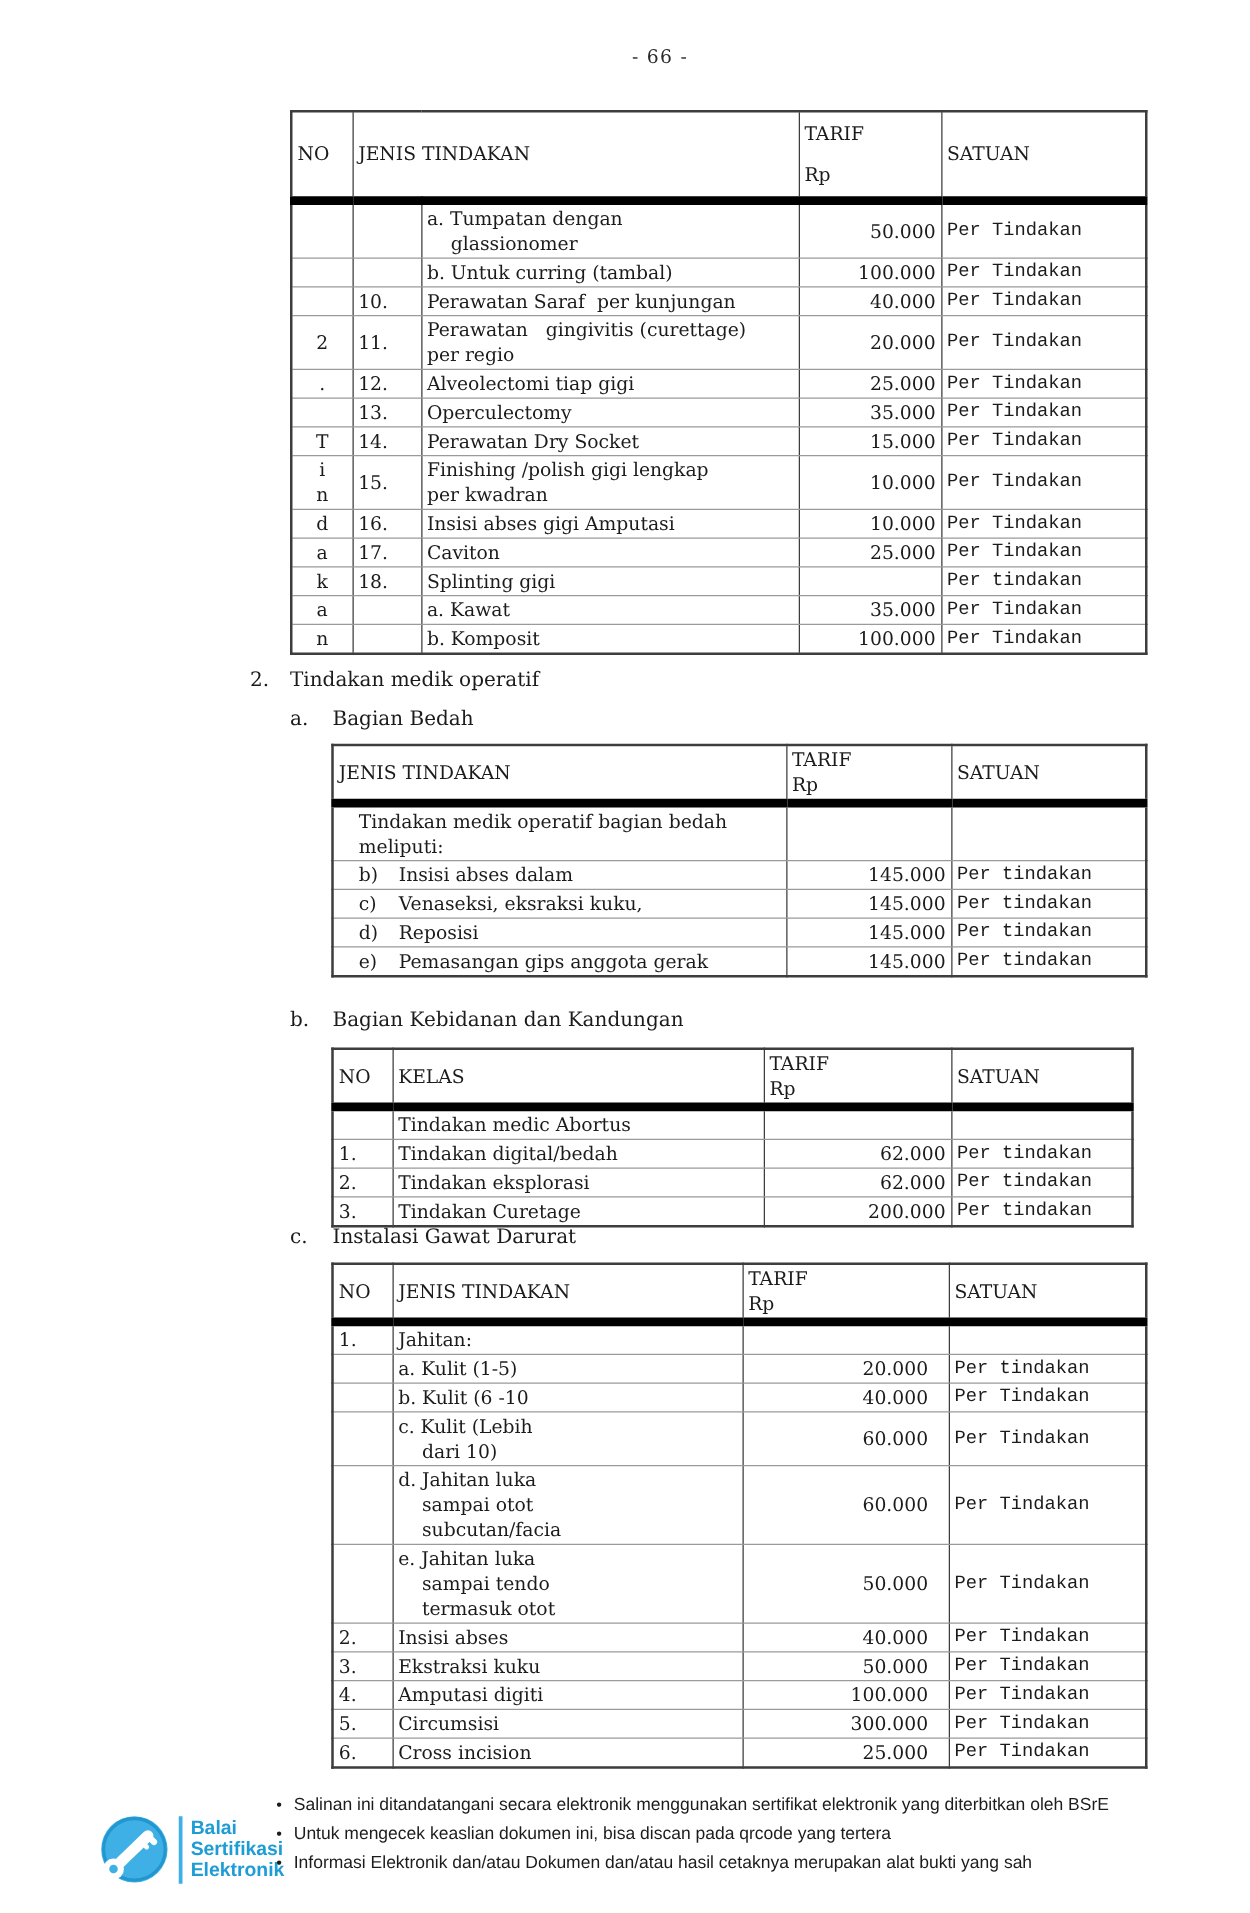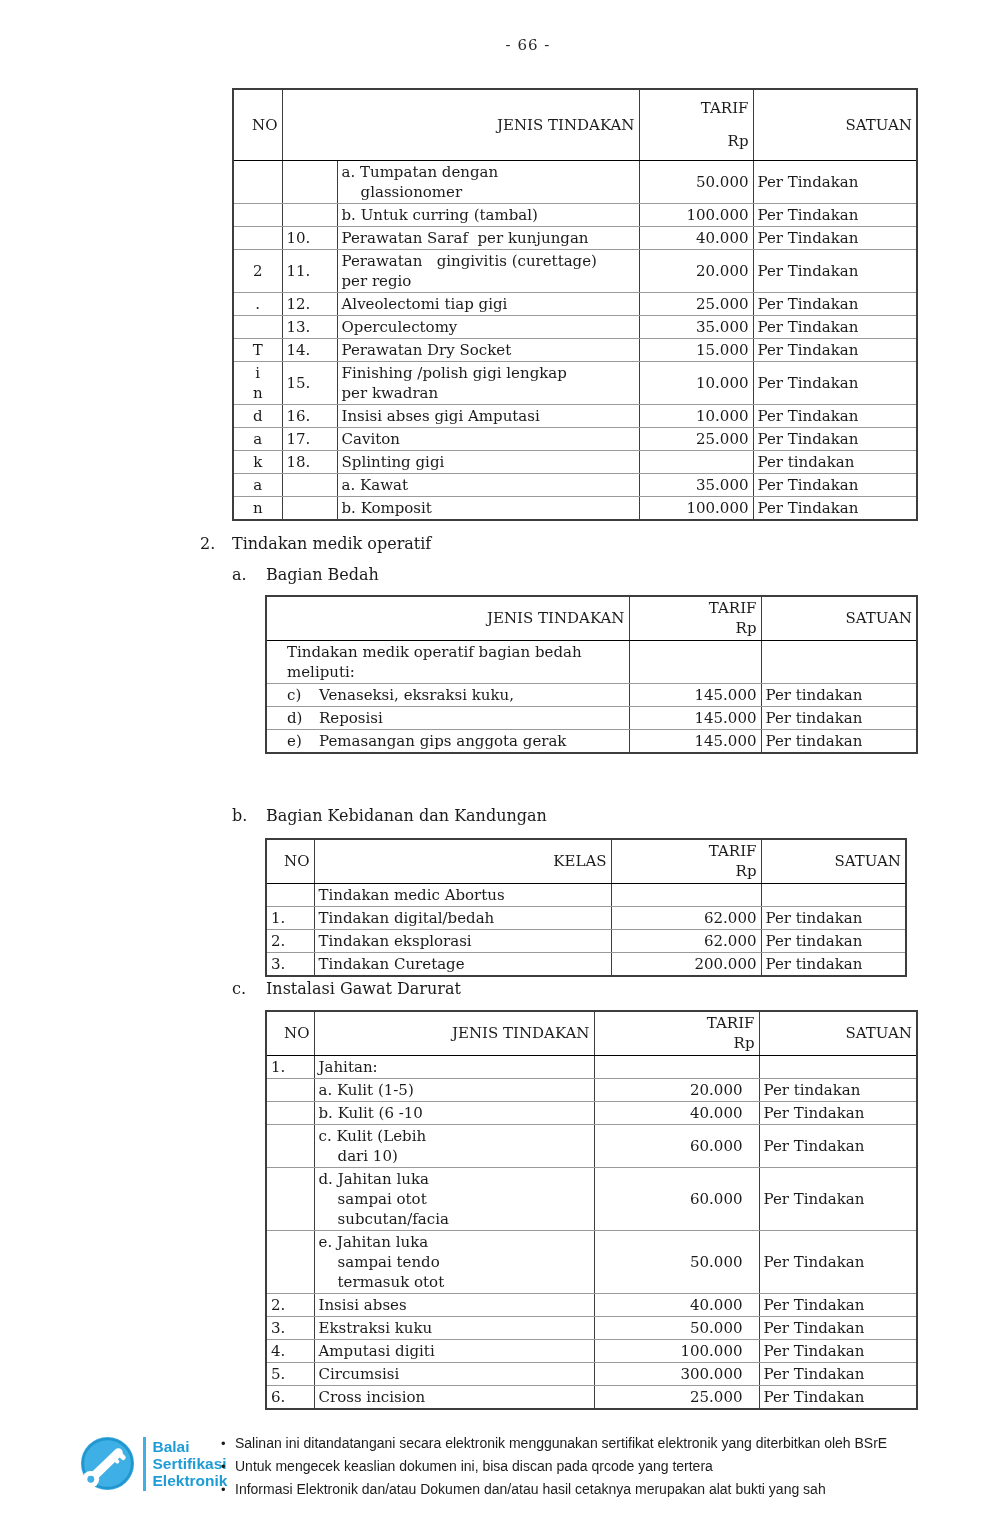--- a/index.html
+++ b/index.html
@@ -17,33 +17,33 @@
 
   table { border-collapse: collapse; table-layout: fixed; background: #fff; }
   .doc-table { border: 2px solid #3d3d3d; }
   .doc-table th, .doc-table td {
     border-left: 1px solid #3d3d3d; border-right: 1px solid #3d3d3d;
     border-top: 1px solid #9a9a9a; border-bottom: 1px solid #9a9a9a;
     font-weight: normal; vertical-align: middle;
     padding: 1px 4px; line-height: 20px; font-size: 15px;
   }
   .doc-table thead th {
-    border-top: 1px solid #3d3d3d; border-bottom: 1px solid #000000;
-    text-align: right;
+    border-top: 1px solid #3d3d3d; border-bottom: 7px solid #000000;
+    text-align: left;
   }
   .t1 { position: absolute; left: 232px; top: 88px; width: 684px; }
   .t1 thead th { height: 71px; }
   .t1 .rp-gap { margin-top: 13px; }
   .rp-line { margin-top: 0; }
 
   .c-no   { text-align: center; white-space: pre-wrap; }
   .c-num  { text-align: left; }
   .c-desc { text-align: left; white-space: pre-wrap; padding-left: 6px; }
   .c-tarif{ text-align: right; padding-right: 7px; }
-  .c-satuan{ text-align: left; padding-left: 8px; }
+  .c-satuan{ text-align: left; padding-left: 8px; font-family: Liberation Mono, monospace; }
 
   .section-heading { position: absolute; display: flex; font-size: 16px; }
   .section-heading .num { display: inline-block; width: 32px; }
   .sub-heading { position: absolute; display: flex; font-size: 16px; }
   .sub-heading .num { display: inline-block; width: 34px; }
   .h-sec2  { left: 200px; top: 534px; }
   .h-sub-a { left: 232px; top: 565px; }
   .h-sub-b { left: 232px; top: 806px; }
   .h-sub-c { left: 232px; top: 979px; }
 
@@ -55,21 +55,21 @@
   .ltr-txt { display: inline-block; white-space: pre-wrap; vertical-align: top; }
 
   .t-keb { position: absolute; left: 265px; top: 838px; width: 640px; }
   .t-keb thead th { height: 44px; }
 
   .t-igd { position: absolute; left: 265px; top: 1010px; width: 651px; }
   .t-igd thead th { height: 44px; }
   .t-igd .c-tarif { padding-right: 16px; }
 
   .footer { position: absolute; left: 0; top: 1430px; width: 1000px; height: 92px; }
-  .logo-row { position: absolute; left: 78px; top: 4px; display: flex; align-items: center; }
+  .logo-row { position: absolute; left: 78px; top: 20px; display: flex; align-items: center; }
   .logo-circle { width: 59px; height: 59px; }
   .logo-sep { width: 2.5px; height: 54px; background: #3fb0e5; margin-left: 6px; margin-right: 7px; }
   .logo-text {
     font-family: "Liberation Sans", sans-serif; font-weight: bold;
     font-size: 15.5px; line-height: 17px; color: #1e9cd6;
   }
   .bullets {
     position: absolute; left: 221px; top: 2px; list-style: none;
     font-family: "Liberation Sans", sans-serif; font-size: 14px;
     color: #1c1c1c; line-height: 23px;
@@ -242,20 +242,25 @@
   <tbody>
 
       <tr>
         <td class="c-desc"><span class="ltr"></span><span class="ltr-txt">Tindakan medik operatif bagian bedah
 meliputi:</span></td>
         <td class="c-tarif"></td>
         <td class="c-satuan"></td>
       </tr>
 
 
+      <tr>
+        <td class="c-desc"><span class="ltr">b)</span><span class="ltr-txt">Insisi abses dalam</span></td>
+        <td class="c-tarif">145.000</td>
+        <td class="c-satuan">Per tindakan</td>
+      </tr>
 
       <tr>
         <td class="c-desc"><span class="ltr">c)</span><span class="ltr-txt">Venaseksi, eksraksi kuku,</span></td>
         <td class="c-tarif">145.000</td>
         <td class="c-satuan">Per tindakan</td>
       </tr>
 
       <tr>
         <td class="c-desc"><span class="ltr">d)</span><span class="ltr-txt">Reposisi</span></td>
         <td class="c-tarif">145.000</td>

